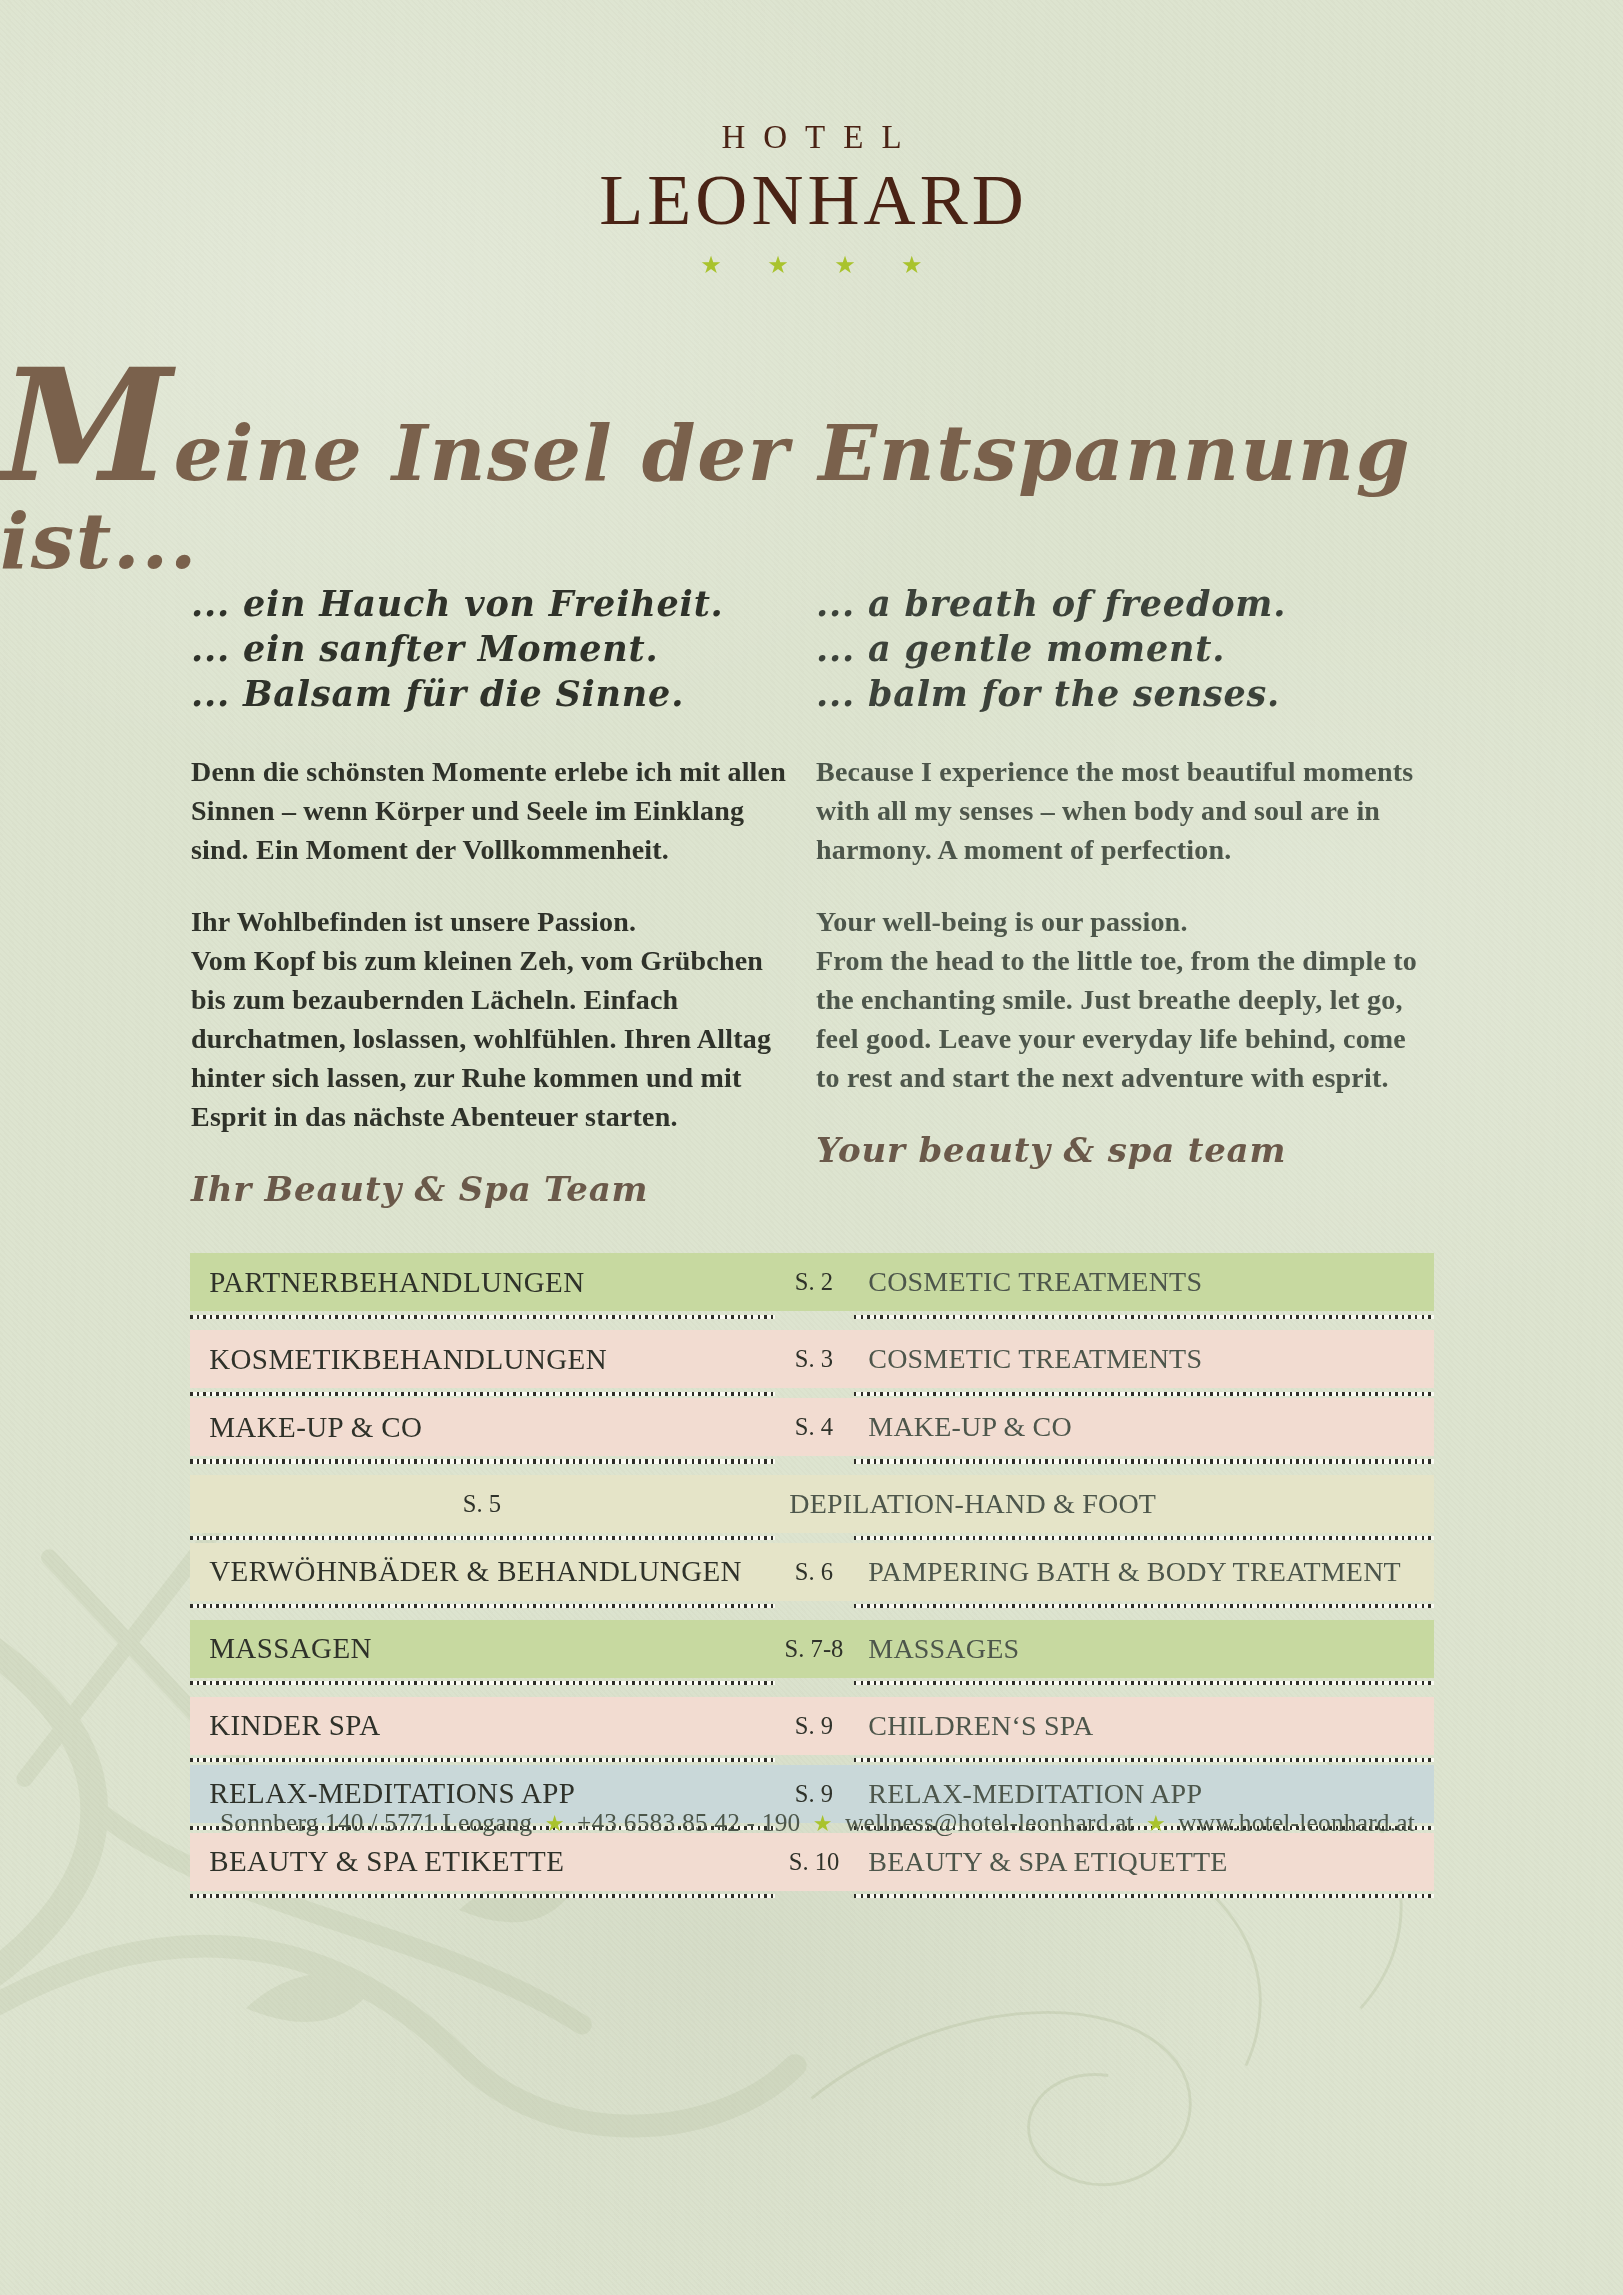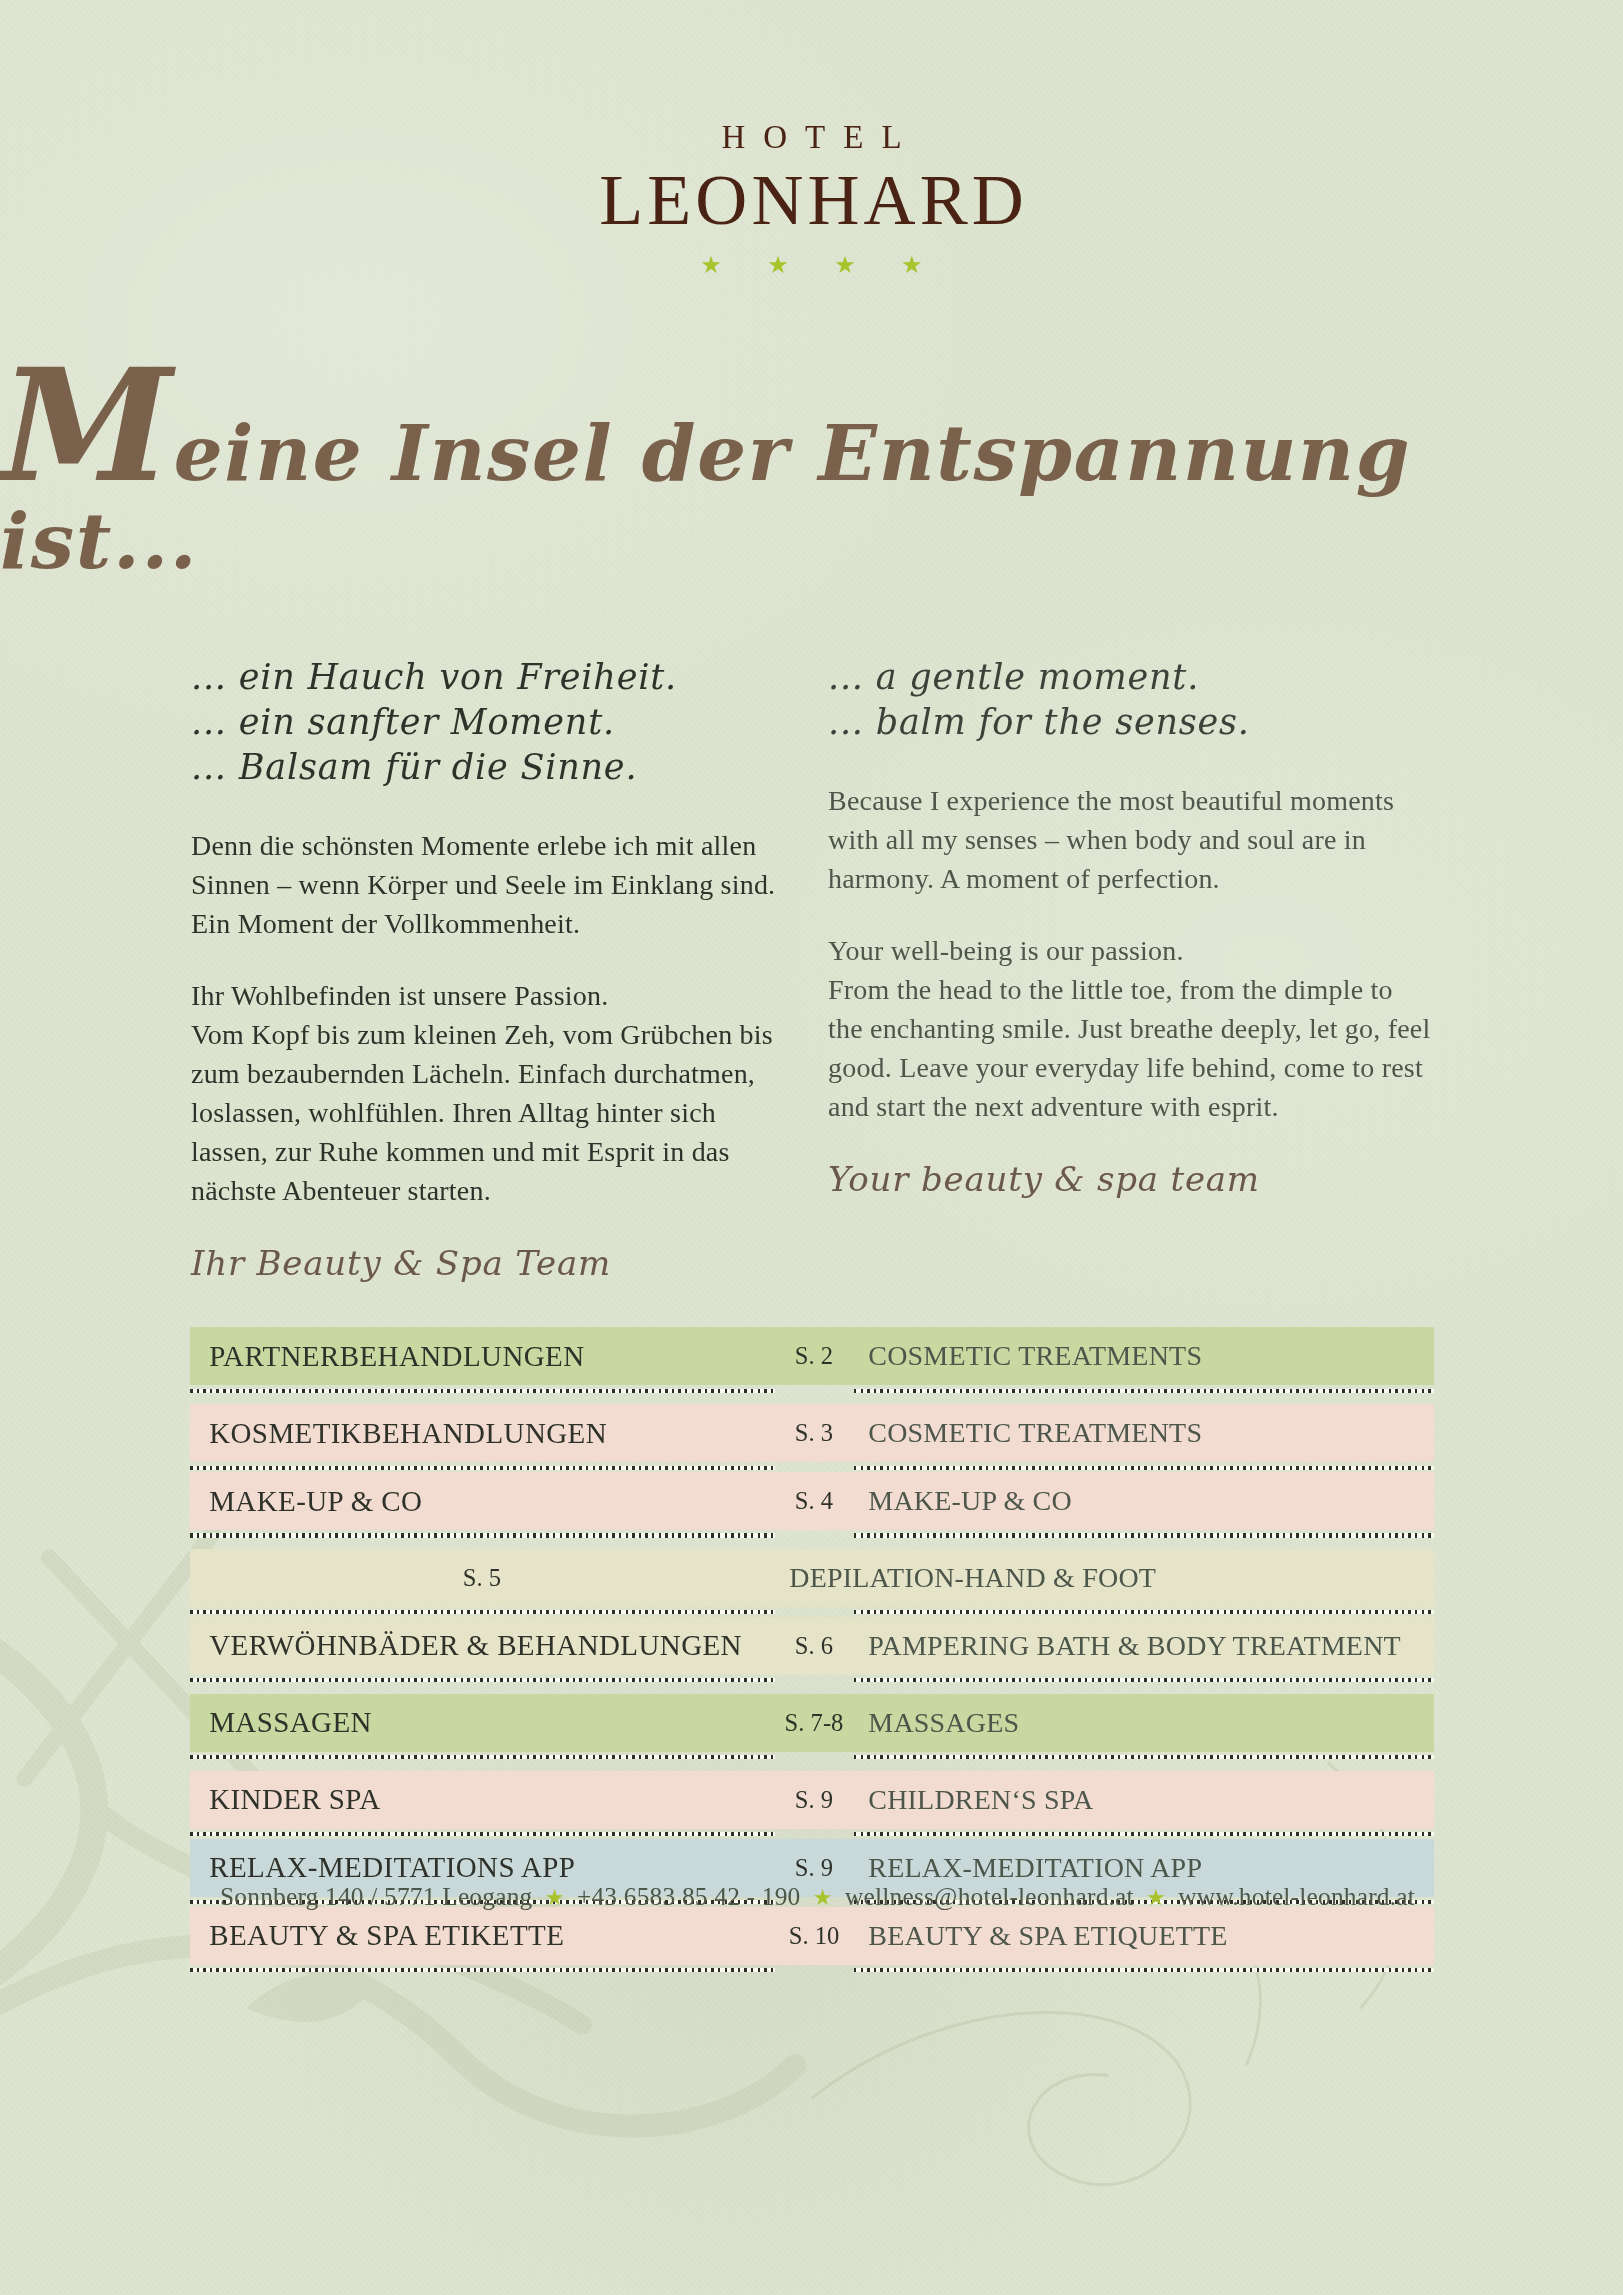--- a/index.html
+++ b/index.html
@@ -30,21 +30,21 @@
   .logo-name{font-size:72px; letter-spacing:4.1px; text-indent:4.1px; color:var(--logo_brown); line-height:1.12; margin-top:4.9px;}
   .logo-stars{margin-top:9.8px; font-size:24px; letter-spacing:19.7px; text-indent:19.7px; color:var(--star_green); line-height:1.2;}
 
   
   .heading-wrap{height:175px; margin-top:97px; display:flex; align-items:center; justify-content:center;}
   .script{font-family:"DejaVu Serif","Liberation Serif",serif; font-style:italic;}
   .heading{font-size:77px; color:var(--script_brown); letter-spacing:1.6px; line-height:1;}
   .heading::first-letter{font-size:2.02em;}
 
   
-  .columns{width:1241px; margin:104px auto 0; display:grid; grid-template-columns:604px 604px; column-gap:33px;}
+  .columns{width:1241px; margin:30px auto 0; display:grid; grid-template-columns:604px 604px; column-gap:21px;font-weight:bold;}
   .script-line{font-size:35px; line-height:45px; color:var(--ink_dark); letter-spacing:0.8px;}
   .para{margin:36px 0 0; font-size:28px; line-height:39px; white-space:pre-line; letter-spacing:0.2px;}
   .para + .para{margin-top:33px;}
   .col-de .para{color:var(--ink_dark);}
   .col-en .para{color:var(--ink_grey);}
   .col-en .script-line{color:#3c423a;}
   .signoff{margin-top:33px; font-size:34px; color:var(--signoff_brown); letter-spacing:0.8px;}
 
   
   .toc{width:1244px; margin:44px auto 0;}
@@ -103,20 +103,21 @@
           <div class="script-line script">... ein sanfter Moment.</div>
           <div class="script-line script">... Balsam für die Sinne.</div>
         </div>
         <p class="para">Denn die schönsten Momente erlebe ich mit allen Sinnen – wenn Körper und Seele im Einklang sind. Ein Moment der Vollkommenheit.</p>
         <p class="para">Ihr Wohlbefinden ist unsere Passion.
 Vom Kopf bis zum kleinen Zeh, vom Grübchen bis zum bezaubernden Lächeln. Einfach durchatmen, loslassen, wohlfühlen. Ihren Alltag hinter sich lassen, zur Ruhe kommen und mit Esprit in das nächste Abenteuer starten.</p>
         <div class="signoff script">Ihr Beauty &amp; Spa Team</div>
       </div>
       <div class="col col-en">
         <div class="script-lines">
+          <div class="script-line script">... a breath of freedom.</div>
           <div class="script-line script">... a gentle moment.</div>
           <div class="script-line script">... balm for the senses.</div>
         </div>
         <p class="para">Because I experience the most beautiful moments with all my senses – when body and soul are in harmony. A moment of perfection.</p>
         <p class="para">Your well-being is our passion.
 From the head to the little toe, from the dimple to the enchanting smile. Just breathe deeply, let go, feel good. Leave your everyday life behind, come to rest and start the next adventure with esprit.</p>
         <div class="signoff script">Your beauty &amp; spa team</div>
       </div>
     </section>
 

